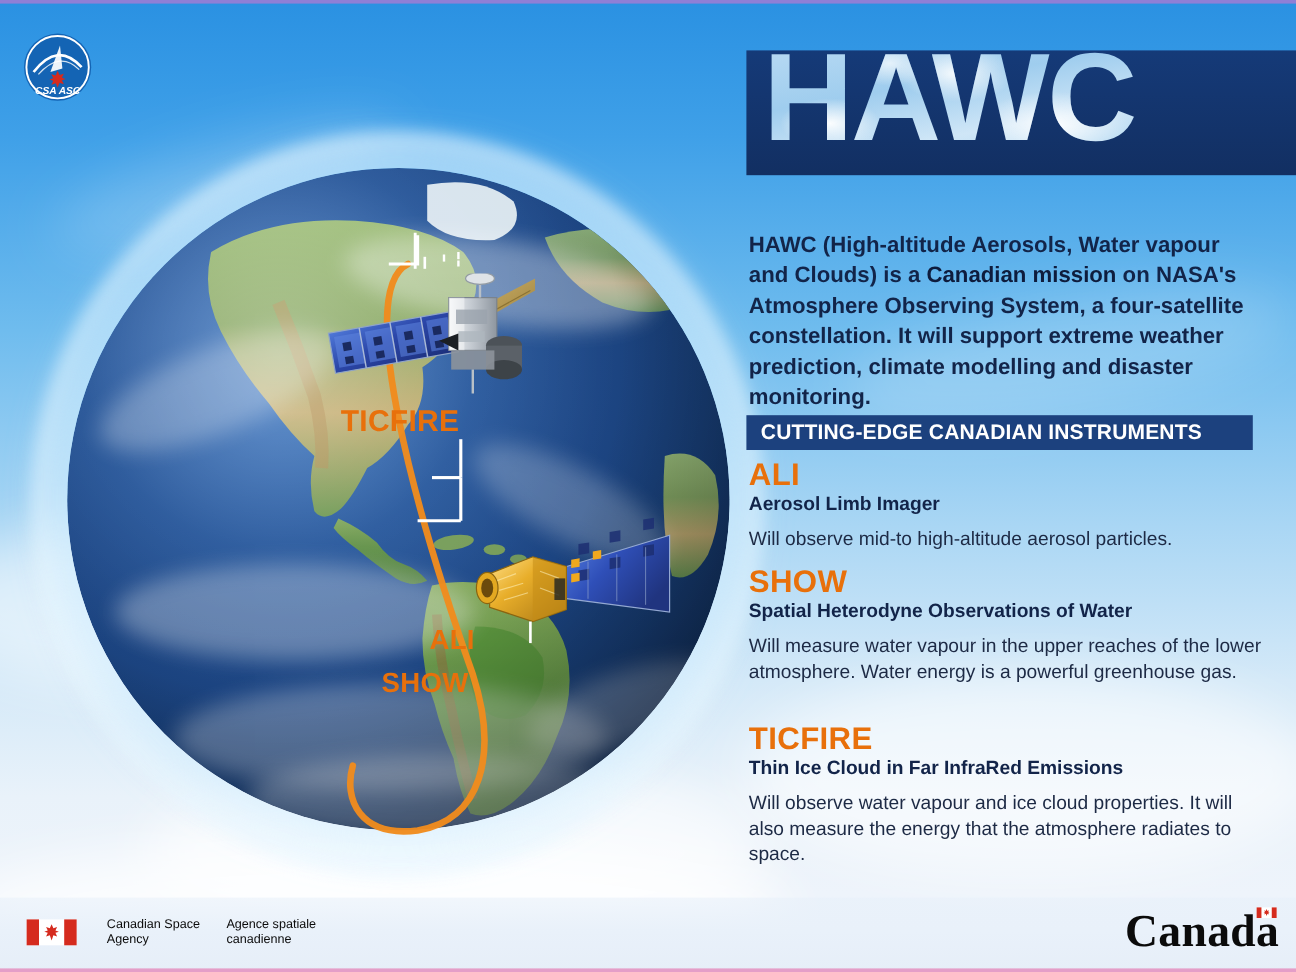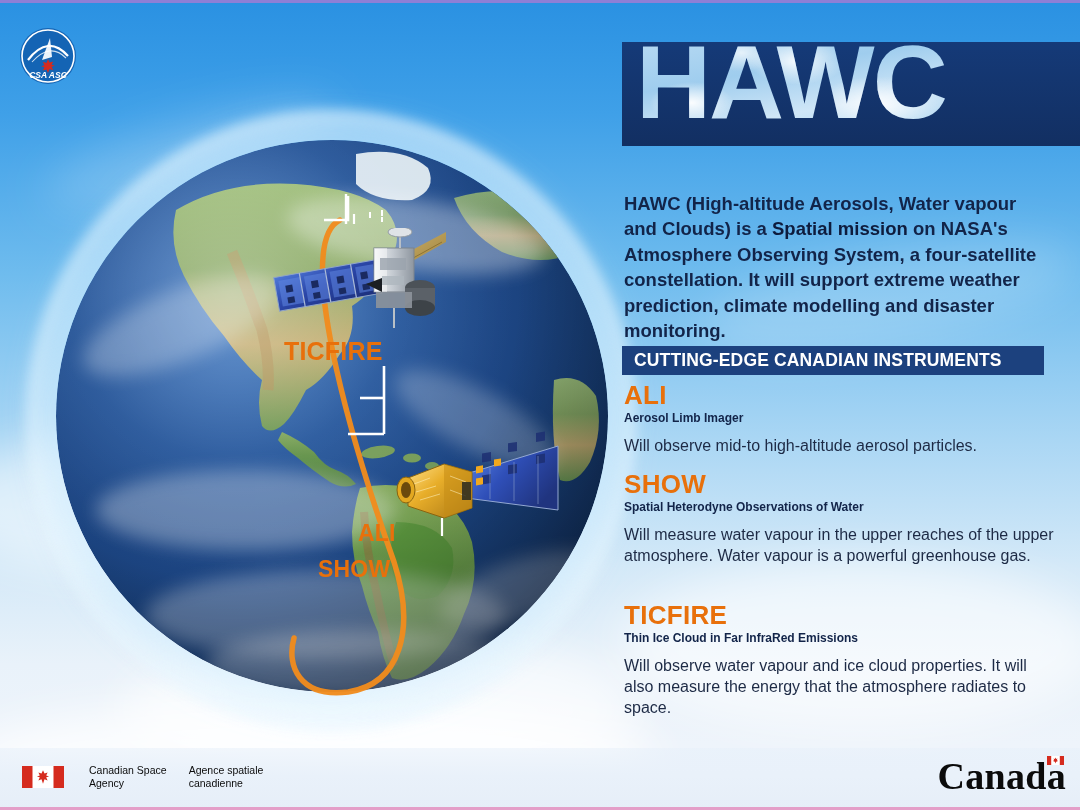--- a/index.html
+++ b/index.html
@@ -77,21 +77,21 @@
     font-size:18.5px;line-height:1.38;font-weight:bold;color:#122449;}
   .intro b{font-weight:bold;color:#0e1c3d;}
   .sect-bar{position:absolute;left:0;top:334px;width:422px;height:29px;
     background:#1c417e;display:flex;align-items:center;}
   .sect-bar span{color:#fff;font-size:17.5px;font-weight:bold;letter-spacing:.15px;margin-left:12px;}
 
   .instr{position:absolute;left:2px;width:432px;}
   .instr .acr{font-size:26px;font-weight:bold;color:#E8700B;letter-spacing:.3px;
     -webkit-text-stroke:2.5px #ffffff;paint-order:stroke fill;line-height:1.05;}
   .instr .acr i{font-style:normal;-webkit-text-stroke:0;}
-  .instr .full{font-size:12px;font-weight:bold;color:#122449;margin-top:2px;line-height:1.2;}
+  .instr .full{font-size:16px;font-weight:bold;color:#122449;margin-top:2px;line-height:1.2;}
   .instr .desc{font-size:16px;color:#1d2a45;margin-top:9px;line-height:1.33;}
   .i-ali{top:370px;}
   .i-show{top:459px;}
   .i-ticfire{top:590px;}
 
   
   .footer{position:absolute;left:0;bottom:0;width:1080px;height:62px;
     background:linear-gradient(180deg,rgba(231,240,250,.55) 0%, #e9f1fa 45%, #e6eef8 100%);z-index:35;}
   .flag{position:absolute;left:22px;top:18px;width:42px;height:22px;}
   .wordmark{position:absolute;left:89px;top:16px;display:flex;gap:22px;}
@@ -331,36 +331,36 @@
       <span>SHOW</span>
     </div>
   </div>
 
   <div class="right">
 
     <div class="title-banner">
       <div class="title-text">HAWC</div>
     </div>
 
-    <p class="intro"><span>HAWC (High-altitude Aerosols, Water vapour and Clouds) is a </span><b>Spatial mission</b><span> on NASA's Atmosphere Observing System, a four-satellite constellation. It will support extreme weather prediction, climate modelling and disaster monitoring.</span></p>
+    <p class="intro"><span>HAWC (High-altitude Aerosols, Water vapour and Clouds) is a </span><b>Canadian mission</b><span> on NASA's Atmosphere Observing System, a four-satellite constellation. It will support extreme weather prediction, climate modelling and disaster monitoring.</span></p>
 
     <div class="sect-bar">
       <span>CUTTING-EDGE CANADIAN INSTRUMENTS</span>
     </div>
 
     <div class="instr i-ali">
       <div class="acr"><i>ALI</i></div>
       <div class="full">Aerosol Limb Imager</div>
       <div class="desc">Will observe mid-to high-altitude aerosol particles.</div>
     </div>
 
     <div class="instr i-show">
       <div class="acr"><i>SHOW</i></div>
       <div class="full">Spatial Heterodyne Observations of Water</div>
-      <div class="desc">Will measure water vapour in the upper reaches of the upper atmosphere. Water vapour is a powerful greenhouse gas.</div>
+      <div class="desc">Will measure water vapour in the upper reaches of the lower atmosphere. Water energy is a powerful greenhouse gas.</div>
     </div>
 
     <div class="instr i-ticfire">
       <div class="acr"><i>TICFIRE</i></div>
       <div class="full">Thin Ice Cloud in Far InfraRed Emissions</div>
       <div class="desc">Will observe water vapour and ice cloud properties. It will also measure the energy that the atmosphere radiates to space.</div>
     </div>
   </div>
 
   <div class="footer">

